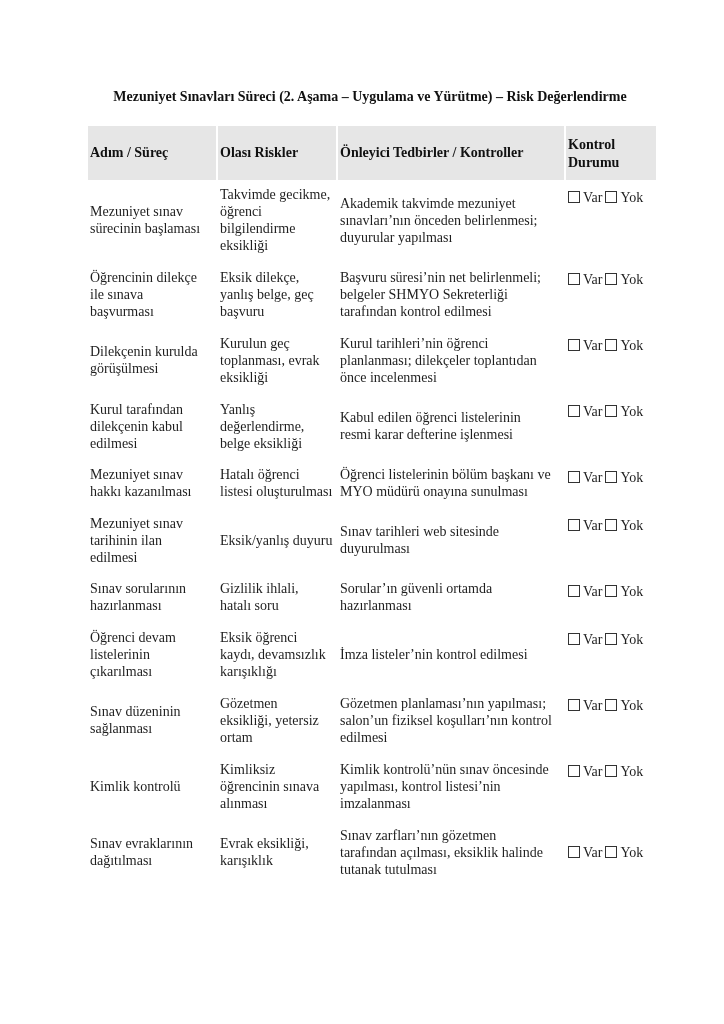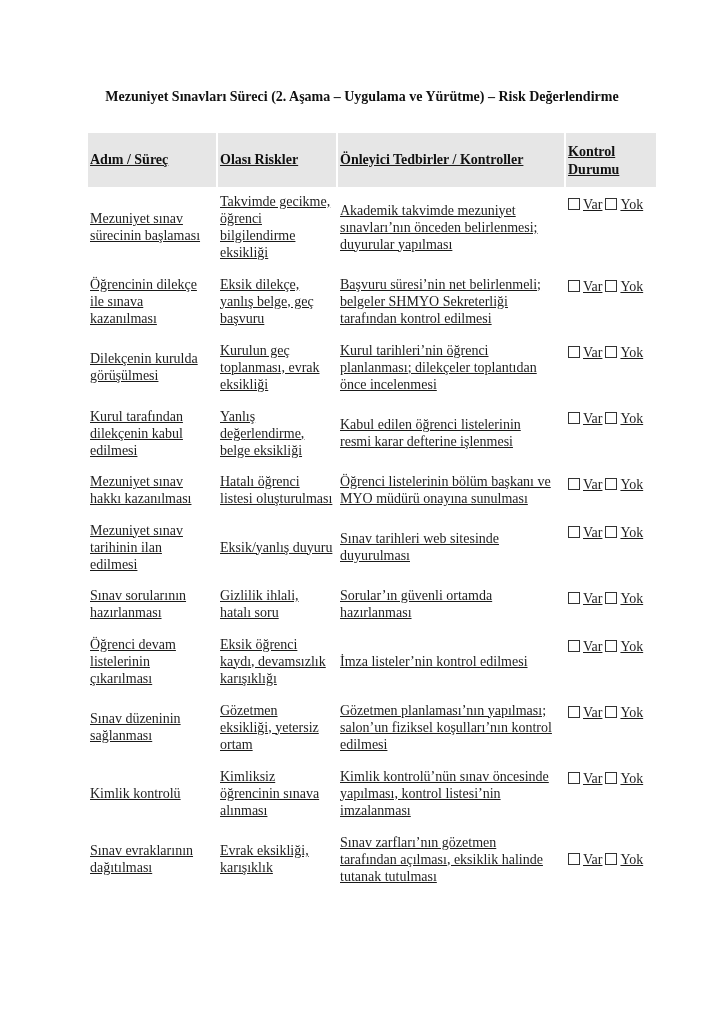--- a/index.html
+++ b/index.html
@@ -10,41 +10,40 @@
     body {
       width: 724px;
       height: 1024px;
       position: relative;
       font-family: "Liberation Serif", "DejaVu Serif", serif;
       color: #1a1a1a;
       overflow: hidden;
     }
     .page-title {
       position: absolute;
-      left: 72px;
+      left: 80px;
       top: 88px;
       width: 580px;
       text-align: center;
       font-weight: bold;
       font-size: 14px;
       line-height: 18px;
       color: #111;
     }
     .page-title span { display: block; }
     table.risk-table {
       position: absolute;
       left: 86px;
-      top: 133px;
+      top: 126px;
       width: 568px;
       border-collapse: separate;
       border-spacing: 2px 0;
       table-layout: fixed;
       font-size: 14px;
       line-height: 17px;
-      text-decoration: underline;
     }
     table.risk-table col.c1 { width: 128px; }
     table.risk-table col.c2 { width: 118px; }
     table.risk-table col.c3 { width: 226px; }
     table.risk-table col.c4 { width: 90px; }
     thead th {
       background: #e6e6e6;
       text-align: left;
       font-weight: bold;
       font-size: 14px;
@@ -129,21 +128,21 @@
         </td>
         <td class="status-cell"><span class="checkbox-opt"><span class="box"></span><span>Var</span></span><span class="opt-gap"></span><span class="checkbox-opt"><span class="box"></span><span>Yok</span></span></td>
       </tr>
       <tr class="spacer">
         <td colspan="4" style="height:14px"></td>
       </tr>
       <tr class="row">
         <td style="height: 52px;">
           <span class="cell-line">Öğrencinin dilekçe</span>
           <span class="cell-line">ile sınava</span>
-          <span class="cell-line">kazanılması</span>
+          <span class="cell-line">başvurması</span>
         </td>
         <td style="height: 52px;">
           <span class="cell-line">Eksik dilekçe,</span>
           <span class="cell-line">yanlış belge, geç</span>
           <span class="cell-line">başvuru</span>
         </td>
         <td style="height: 52px;">
           <span class="cell-line">Başvuru süresi’nin net belirlenmeli;</span>
           <span class="cell-line">belgeler SHMYO Sekreterliği</span>
           <span class="cell-line">tarafından kontrol edilmesi</span>

